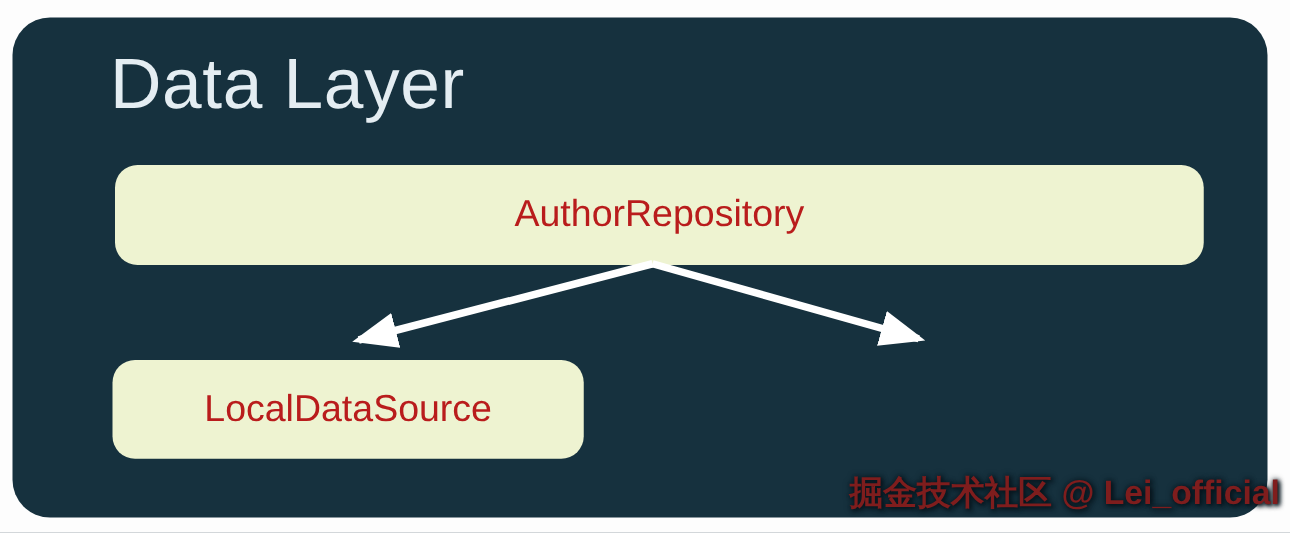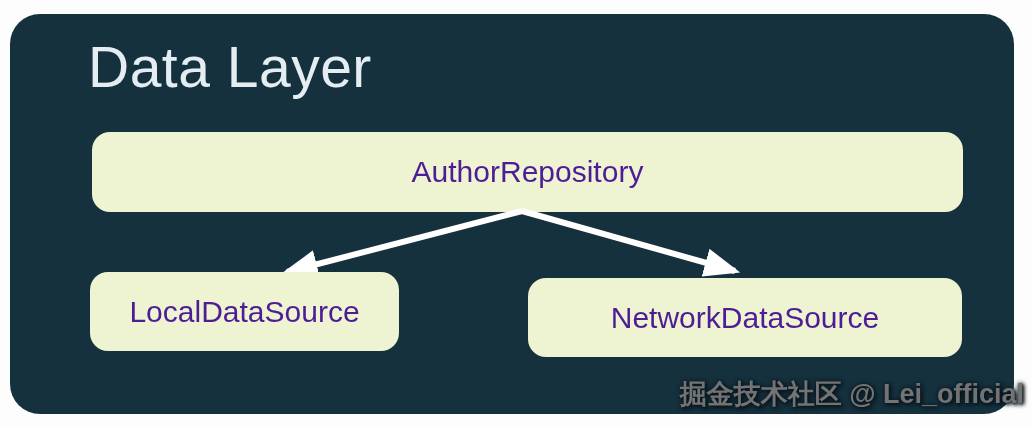--- a/index.html
+++ b/index.html
@@ -36,33 +36,33 @@
     white-space: nowrap;
   }
   .node {
     position: absolute;
     background: #eef3d1;
     border-radius: 18px;
     display: flex;
     align-items: center;
     justify-content: center;
     font-size: 30px;
-    color: #4c1d95;
+    color: #b91c1c;
     white-space: nowrap;
   }
   .node-repository {
     left: 92px;
     top: 132px;
     width: 871px;
     height: 80px;
   }
   .node-local {
     left: 90px;
-    top: 272px;
-    width: 309px;
+    top: 288px;
+    width: 377px;
     height: 79px;
     text-align: right;
   }
   .node-network {
     left: 528px;
     top: 278px;
     width: 434px;
     height: 79px;
   }
   .edges-layer {
@@ -72,21 +72,21 @@
     width: 1032px;
     height: 426px;
     pointer-events: none;
   }
   .watermark {
     position: absolute;
     right: 8px;
     bottom: 14px;
     font-size: 27px;
     font-weight: bold;
-    color: #737373;
+    color: #7f1d1d;
     white-space: nowrap;
     text-shadow:
       0 0 5px rgba(8, 22, 30, 0.95),
       1px 1px 3px rgba(8, 22, 30, 0.9),
       2px 2px 4px rgba(8, 22, 30, 0.85);
   }
 </style>
 </head>
 <body>
 
@@ -107,19 +107,16 @@
       </marker>
     </defs>
     <line x1="522" y1="211" x2="287" y2="272" stroke="#ffffff" stroke-width="6" marker-end="url(#arrowhead)"></line>
     <line x1="522" y1="211" x2="735" y2="271" stroke="#ffffff" stroke-width="6" marker-end="url(#arrowhead)"></line>
   </svg>
 
   <div class="node node-local">
     <span>LocalDataSource</span>
   </div>
 
-  <div class="node node-network">
-    <span>NetworkDataSource</span>
-  </div>
 
   <div class="watermark">掘金技术社区 @ Lei_official</div>
 
 </div>
 
 </body></html>

